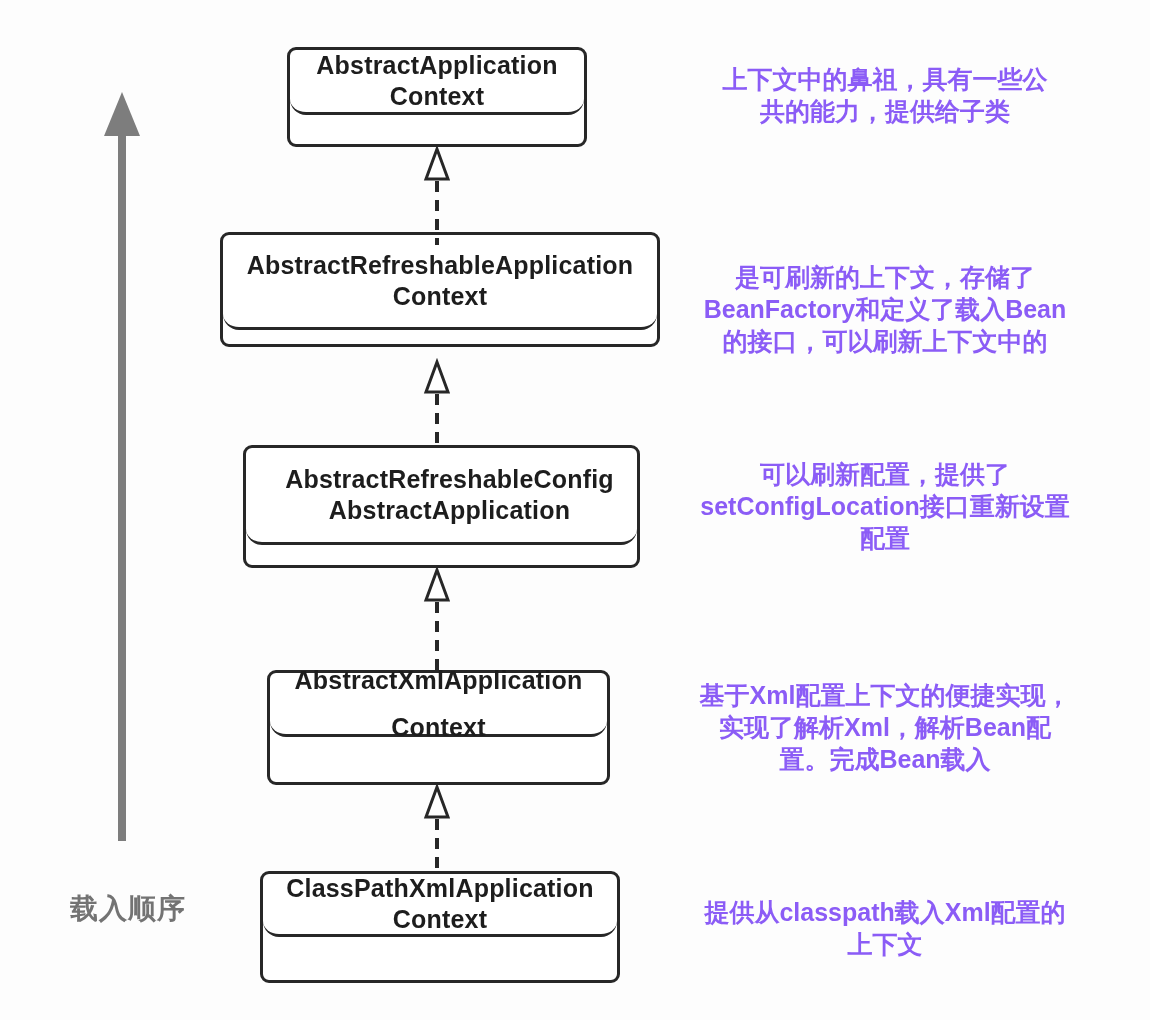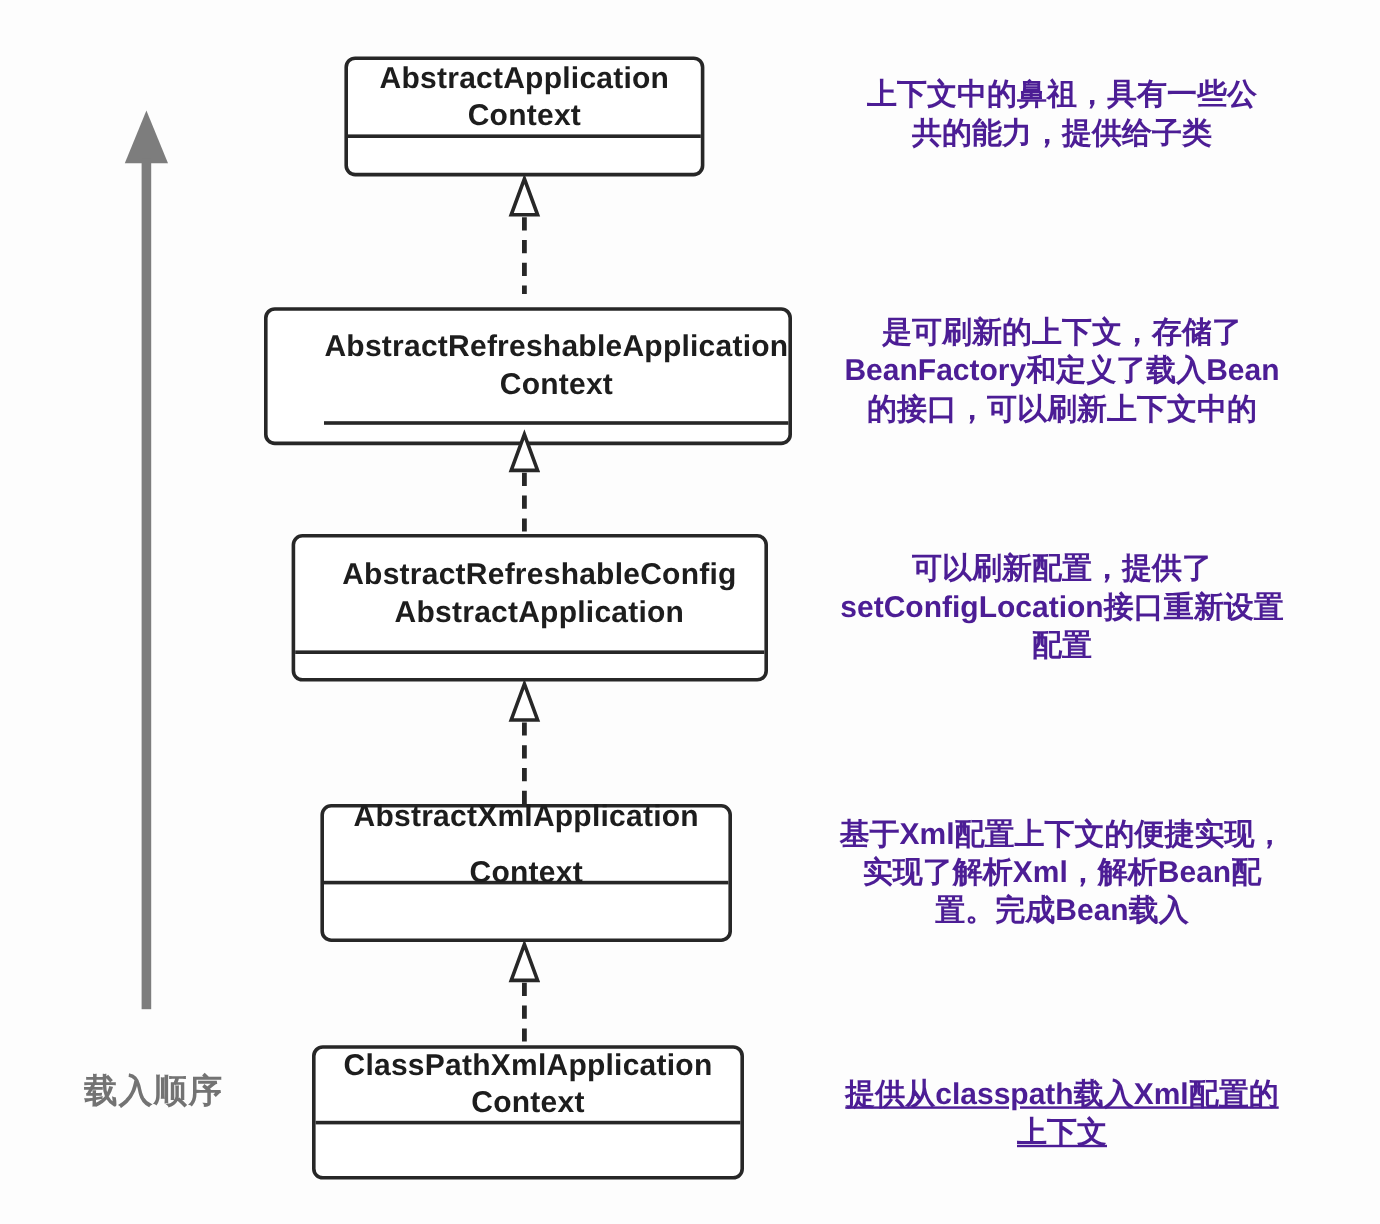--- a/index.html
+++ b/index.html
@@ -27,33 +27,34 @@
     display: flex;
     flex-direction: column;
     align-items: center;
     justify-content: center;
     font-size: 25px;
     font-weight: 600;
     line-height: 31px;
     text-align: center;
     letter-spacing: 0.2px;
     color: #1d1d1d;
+    border-radius: 16px;
   }
   .uml-empty { flex: 1; }
   .rel { position: absolute; left: 422px; width: 30px; overflow: visible; }
   .note {
     position: absolute;
     left: 655px;
     width: 460px;
     text-align: center;
     font-size: 25px;
     font-weight: 600;
     line-height: 32px;
     white-space: pre-line;
-    color: #4c1d95;
+    color: #8b5cf6;
   }
   .order-arrow { position: absolute; left: 101px; top: 88px; }
   .order-label {
     position: absolute;
     left: 70px;
     top: 890px;
     font-size: 28px;
     font-weight: 700;
     letter-spacing: 1px;
     color: #737373;
@@ -73,21 +74,21 @@
   <div class="order-label">载入顺序</div>
 
   <div class="uml-box" style="left:287px; top:47px; width:300px; height:100px;">
     <div class="uml-title" style="height:65px;">
       <span>AbstractApplication</span>
       <span>Context</span>
     </div>
     <div class="uml-empty"></div>
   </div>
 
-  <div class="uml-box" style="left:220px; top:256px; width:440px; height:115px;align-items:flex-end;">
+  <div class="uml-box" style="left:220px; top:232px; width:440px; height:115px;">
     <div class="uml-title" style="height:95px;">
       <span>AbstractRefreshableApplication</span>
       <span>Context</span>
     </div>
     <div class="uml-empty"></div>
   </div>
 
   <div class="uml-box" style="left:243px; top:445px; width:397px; height:123px;">
     <div class="uml-title" style="height:97px;padding-left:16px;">
       <span>AbstractRefreshableConfig</span>
@@ -144,16 +145,16 @@
 共的能力，提供给子类</div>
   <div class="note" style="top:261px;">是可刷新的上下文，存储了
 BeanFactory和定义了载入Bean
 的接口，可以刷新上下文中的</div>
   <div class="note" style="top:458px;">可以刷新配置，提供了
 setConfigLocation接口重新设置
 配置</div>
   <div class="note" style="top:679px;">基于Xml配置上下文的便捷实现，
 实现了解析Xml，解析Bean配
 置。完成Bean载入</div>
-  <div class="note" style="top:896px;text-decoration:underline;">提供从classpath载入Xml配置的
+  <div class="note" style="top:896px;">提供从classpath载入Xml配置的
 上下文</div>
 
 </div>
 
 </body></html>

